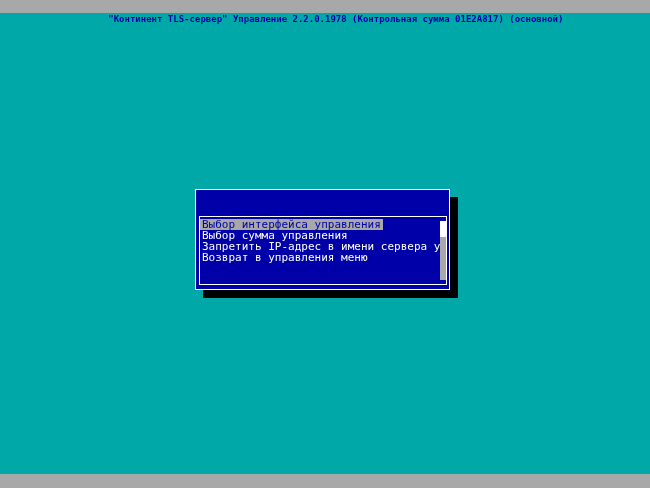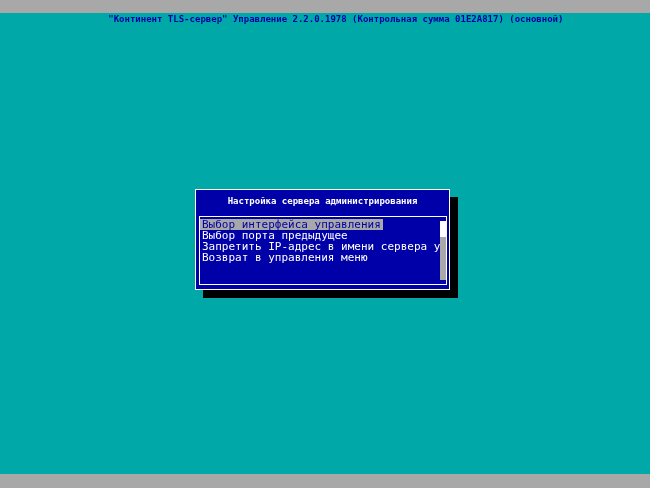--- a/index.html
+++ b/index.html
@@ -107,27 +107,26 @@
 </head>
 <body>
 
 <div class="screen">
 
   <div class="bar top">
     <span>"Континент TLS-сервер" Управление 2.2.0.1978 (Контрольная сумма 01E2A817) (основной)</span>
   </div>
 
   <div class="dialog">
-    <div class="dialog-title">Настройка сервера администрирования</div>
 
     <div class="list-box">
 
       <div class="menu-item selected"><span>Выбор интерфейса управления</span></div>
 
-      <div class="menu-item"><span>Выбор порта предыдущее</span></div>
+      <div class="menu-item"><span>Выбор сумма управления</span></div>
 
       <div class="menu-item"><span>Запретить IP-адрес в имени сервера управления</span></div>
 
       <div class="menu-item"><span>Возврат в управления меню</span></div>
 
       <div class="scrollbar">
         <div class="scrollbar-thumb"></div>
       </div>
     </div>
   </div>

